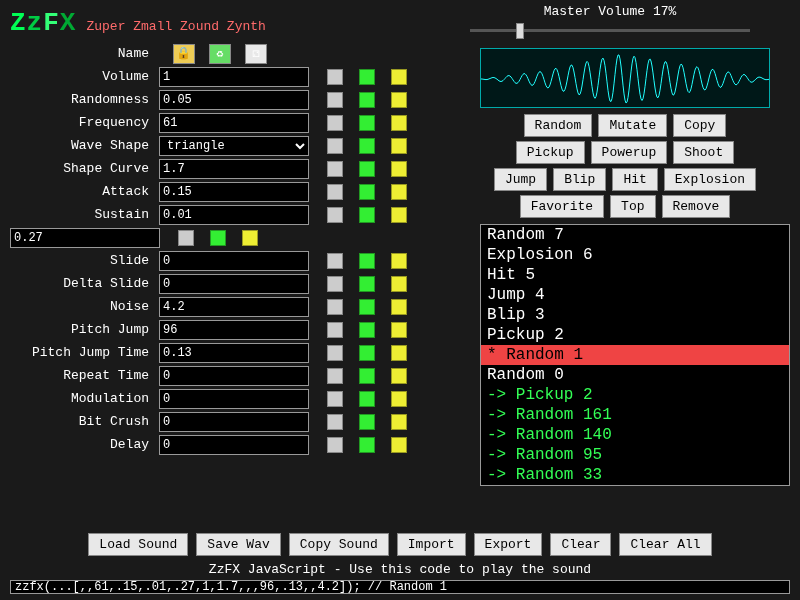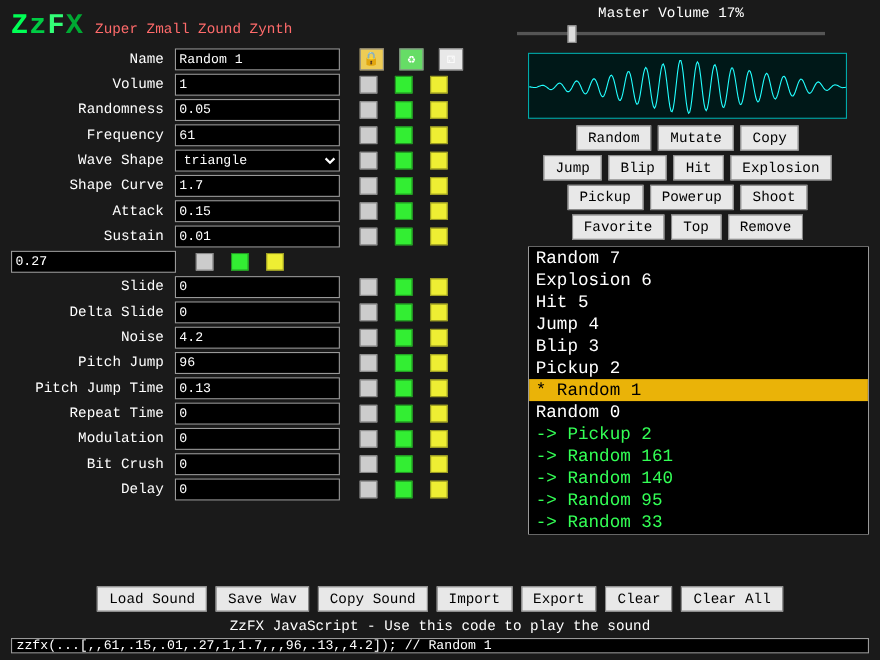--- a/index.html
+++ b/index.html
@@ -36,21 +36,21 @@
   .right-col{ flex:1; display:flex; flex-direction:column; gap:6px; padding-top:6px;}
   .waveform{ width:290px; height:60px; background:#001818; border:1px solid #0aa; position:relative; overflow:hidden; margin:0 auto;}
   .btn-rows{ display:flex; flex-direction:column; gap:4px; align-items:center;}
   .btn-row{ display:flex; gap:6px; justify-content:center;}
   .btn{ background:#e8e8e8; color:#000; border:1px solid #888; padding:3px 10px; font-family:inherit; font-size:13px; cursor:pointer;}
   .soundlist{ width:310px; height:262px; background:#000; border:1px solid #999; overflow-y:scroll; font-size:16px; margin-left:auto;}
   .soundlist::-webkit-scrollbar{width:16px;}
   .soundlist::-webkit-scrollbar-track{background:#333;}
   .soundlist::-webkit-scrollbar-thumb{background:#888;}
   .sl-item{ padding:1px 6px; cursor:pointer; white-space:nowrap;}
-  .sl-item.sel{ background:#eab308; color:#000;}
+  .sl-item.sel{ background:#ef4444; color:#000;}
   .sl-item.arrow{ color:#33ff55;}
   .footer{ position:absolute; bottom:6px; left:10px; right:10px;}
   .footer-btns{ display:flex; gap:8px; justify-content:center; margin-bottom:6px;}
   .code-label{ text-align:center; font-size:13px; margin-bottom:2px;}
   .code-box{ width:100%; height:14px; background:#000; color:#fff; border:1px solid #999; font-family:inherit; font-size:12px; padding:2px 4px;}
   svg.wave{position:absolute;top:0;left:0;}
 </style>
 </head>
 <body>
 
@@ -61,21 +61,20 @@
 
 <div class="mv-wrap">
   <div class="mv-label">Master Volume 17%</div>
   <input type="range" class="mv-slider" min="0" max="100" value="17" style="">
 </div>
 
 <div class="main">
   <div class="params" id="params">
       <div class="param-row">
         <div class="param-label">Name</div>
-        <input class="param-input" value="Random 1" style="">
         <span style="width: 10px;"></span>
         <span class="iconbtn" style="background: rgb(238, 204, 85);">🔒</span>
         <span style="width: 6px;"></span>
         <span class="iconbtn" style="background: rgb(102, 221, 102);">♻</span>
         <span style="width: 6px;"></span>
         <span class="iconbtn" style="background: rgb(232, 232, 232);">⚁</span>
         <span style="width: 6px;"></span>
       </div>
       <div class="param-row">
         <div class="param-label">Volume</div>
@@ -271,29 +270,29 @@
         <path id="wavepath" fill="none" stroke="#2ff" stroke-width="1" d="M0 30 L0 30.0 L1 30.0 L2 30.2 L3 30.3 L4 30.5 L5 30.6 L6 30.5 L7 30.3 L8 29.9 L9 29.5 L10 29.1 L11 28.7 L12 28.5 L13 28.6 L14 28.9 L15 29.5 L16 30.2 L17 31.0 L18 31.8 L19 32.3 L20 32.5 L21 32.2 L22 31.6 L23 30.6 L24 29.5 L25 28.3 L26 27.3 L27 26.7 L28 26.6 L29 27.0 L30 28.0 L31 29.4 L32 30.9 L33 32.4 L34 33.7 L35 34.3 L36 34.3 L37 33.6 L38 32.3 L39 30.5 L40 28.6 L41 26.7 L42 25.3 L43 24.6 L44 24.8 L45 25.8 L46 27.5 L47 29.7 L48 32.1 L49 34.2 L50 35.7 L51 36.4 L52 36.0 L53 34.7 L54 32.6 L55 29.9 L56 27.2 L57 24.8 L58 23.2 L59 22.6 L60 23.2 L61 24.8 L62 27.4 L63 30.5 L64 33.8 L65 36.6 L66 38.4 L67 39.0 L68 38.1 L69 35.9 L70 32.6 L71 28.8 L72 24.9 L73 21.7 L74 19.8 L75 19.3 L76 20.7 L77 23.5 L78 27.5 L79 32.1 L80 36.5 L81 40.1 L82 42.1 L83 42.2 L84 40.4 L85 36.9 L86 32.1 L87 26.8 L88 21.8 L89 18.0 L90 16.1 L91 16.2 L92 18.6 L93 23.0 L94 28.5 L95 34.5 L96 39.9 L97 43.9 L98 45.8 L99 45.2 L100 42.1 L101 37.0 L102 30.7 L103 24.1 L104 18.2 L105 14.1 L106 12.4 L107 13.5 L108 17.3 L109 23.2 L110 30.3 L111 37.6 L112 43.8 L113 47.9 L114 49.3 L115 47.6 L116 43.1 L117 36.4 L118 28.5 L119 20.6 L120 14.2 L121 10.1 L122 9.1 L123 11.4 L124 16.7 L125 24.3 L126 32.9 L127 41.3 L128 48.0 L129 52.0 L130 52.5 L131 49.5 L132 43.3 L133 34.8 L134 25.5 L135 16.6 L136 9.8 L137 6.0 L138 6.0 L139 9.9 L140 17.0 L141 26.3 L142 36.1 L143 44.9 L144 51.1 L145 54.0 L146 53.1 L147 48.5 L148 41.1 L149 32.1 L150 22.9 L151 14.9 L152 9.4 L153 7.2 L154 8.6 L155 13.4 L156 20.7 L157 29.3 L158 37.9 L159 45.2 L160 49.9 L161 51.5 L162 49.7 L163 44.8 L164 37.7 L165 29.4 L166 21.4 L167 14.9 L168 10.9 L169 9.9 L170 12.0 L171 17.0 L172 23.9 L173 31.7 L174 39.0 L175 44.8 L176 48.2 L177 48.7 L178 46.3 L179 41.3 L180 34.7 L181 27.4 L182 20.7 L183 15.6 L184 12.8 L185 12.8 L186 15.4 L187 20.3 L188 26.7 L189 33.4 L190 39.4 L191 43.9 L192 46.1 L193 45.7 L194 42.9 L195 38.1 L196 32.2 L197 26.0 L198 20.6 L199 16.8 L200 15.1 L201 15.8 L202 18.7 L203 23.3 L204 28.8 L205 34.4 L206 39.2 L207 42.4 L208 43.6 L209 42.7 L210 39.8 L211 35.4 L212 30.3 L213 25.3 L214 21.1 L215 18.5 L216 17.7 L217 18.8 L218 21.7 L219 25.8 L220 30.4 L221 34.9 L222 38.4 L223 40.5 L224 41.0 L225 39.7 L226 36.9 L227 33.2 L228 29.0 L229 25.2 L230 22.2 L231 20.5 L232 20.4 L233 21.8 L234 24.4 L235 27.8 L236 31.4 L237 34.6 L238 37.1 L239 38.3 L240 38.2 L241 36.8 L242 34.4 L243 31.5 L244 28.4 L245 25.7 L246 23.8 L247 22.9 L248 23.2 L249 24.5 L250 26.6 L251 29.2 L252 31.7 L253 33.8 L254 35.3 L255 35.8 L256 35.4 L257 34.2 L258 32.4 L259 30.4 L260 28.4 L261 26.8 L262 25.8 L263 25.5 L264 25.9 L265 27.0 L266 28.4 L267 29.9 L268 31.4 L269 32.5 L270 33.1 L271 33.2 L272 32.7 L273 31.9 L274 30.9 L275 29.9 L276 29.0 L277 28.4 L278 28.1 L279 28.2 L280 28.5 L281 29.0 L282 29.6 L283 30.1 L284 30.5 L285 30.7 L286 30.6 L287 30.5 L288 30.3 L289 30.1 "></path>
       </svg>
     </div>
     <div class="btn-rows" id="action-rows">
         <div class="btn-row">
           <button class="btn">Random</button>
           <button class="btn">Mutate</button>
           <button class="btn">Copy</button>
         </div>
         <div class="btn-row">
+          <button class="btn">Pickup</button>
+          <button class="btn">Powerup</button>
+          <button class="btn">Shoot</button>
+        </div>
+        <div class="btn-row">
           <button class="btn">Jump</button>
           <button class="btn">Blip</button>
           <button class="btn">Hit</button>
           <button class="btn">Explosion</button>
-        </div>
-        <div class="btn-row">
-          <button class="btn">Pickup</button>
-          <button class="btn">Powerup</button>
-          <button class="btn">Shoot</button>
         </div>
         <div class="btn-row">
           <button class="btn">Favorite</button>
           <button class="btn">Top</button>
           <button class="btn">Remove</button>
         </div>
       </div>
     <div class="soundlist" id="soundlist">
         <div class="sl-item">Random 7</div>
         <div class="sl-item">Explosion 6</div>

